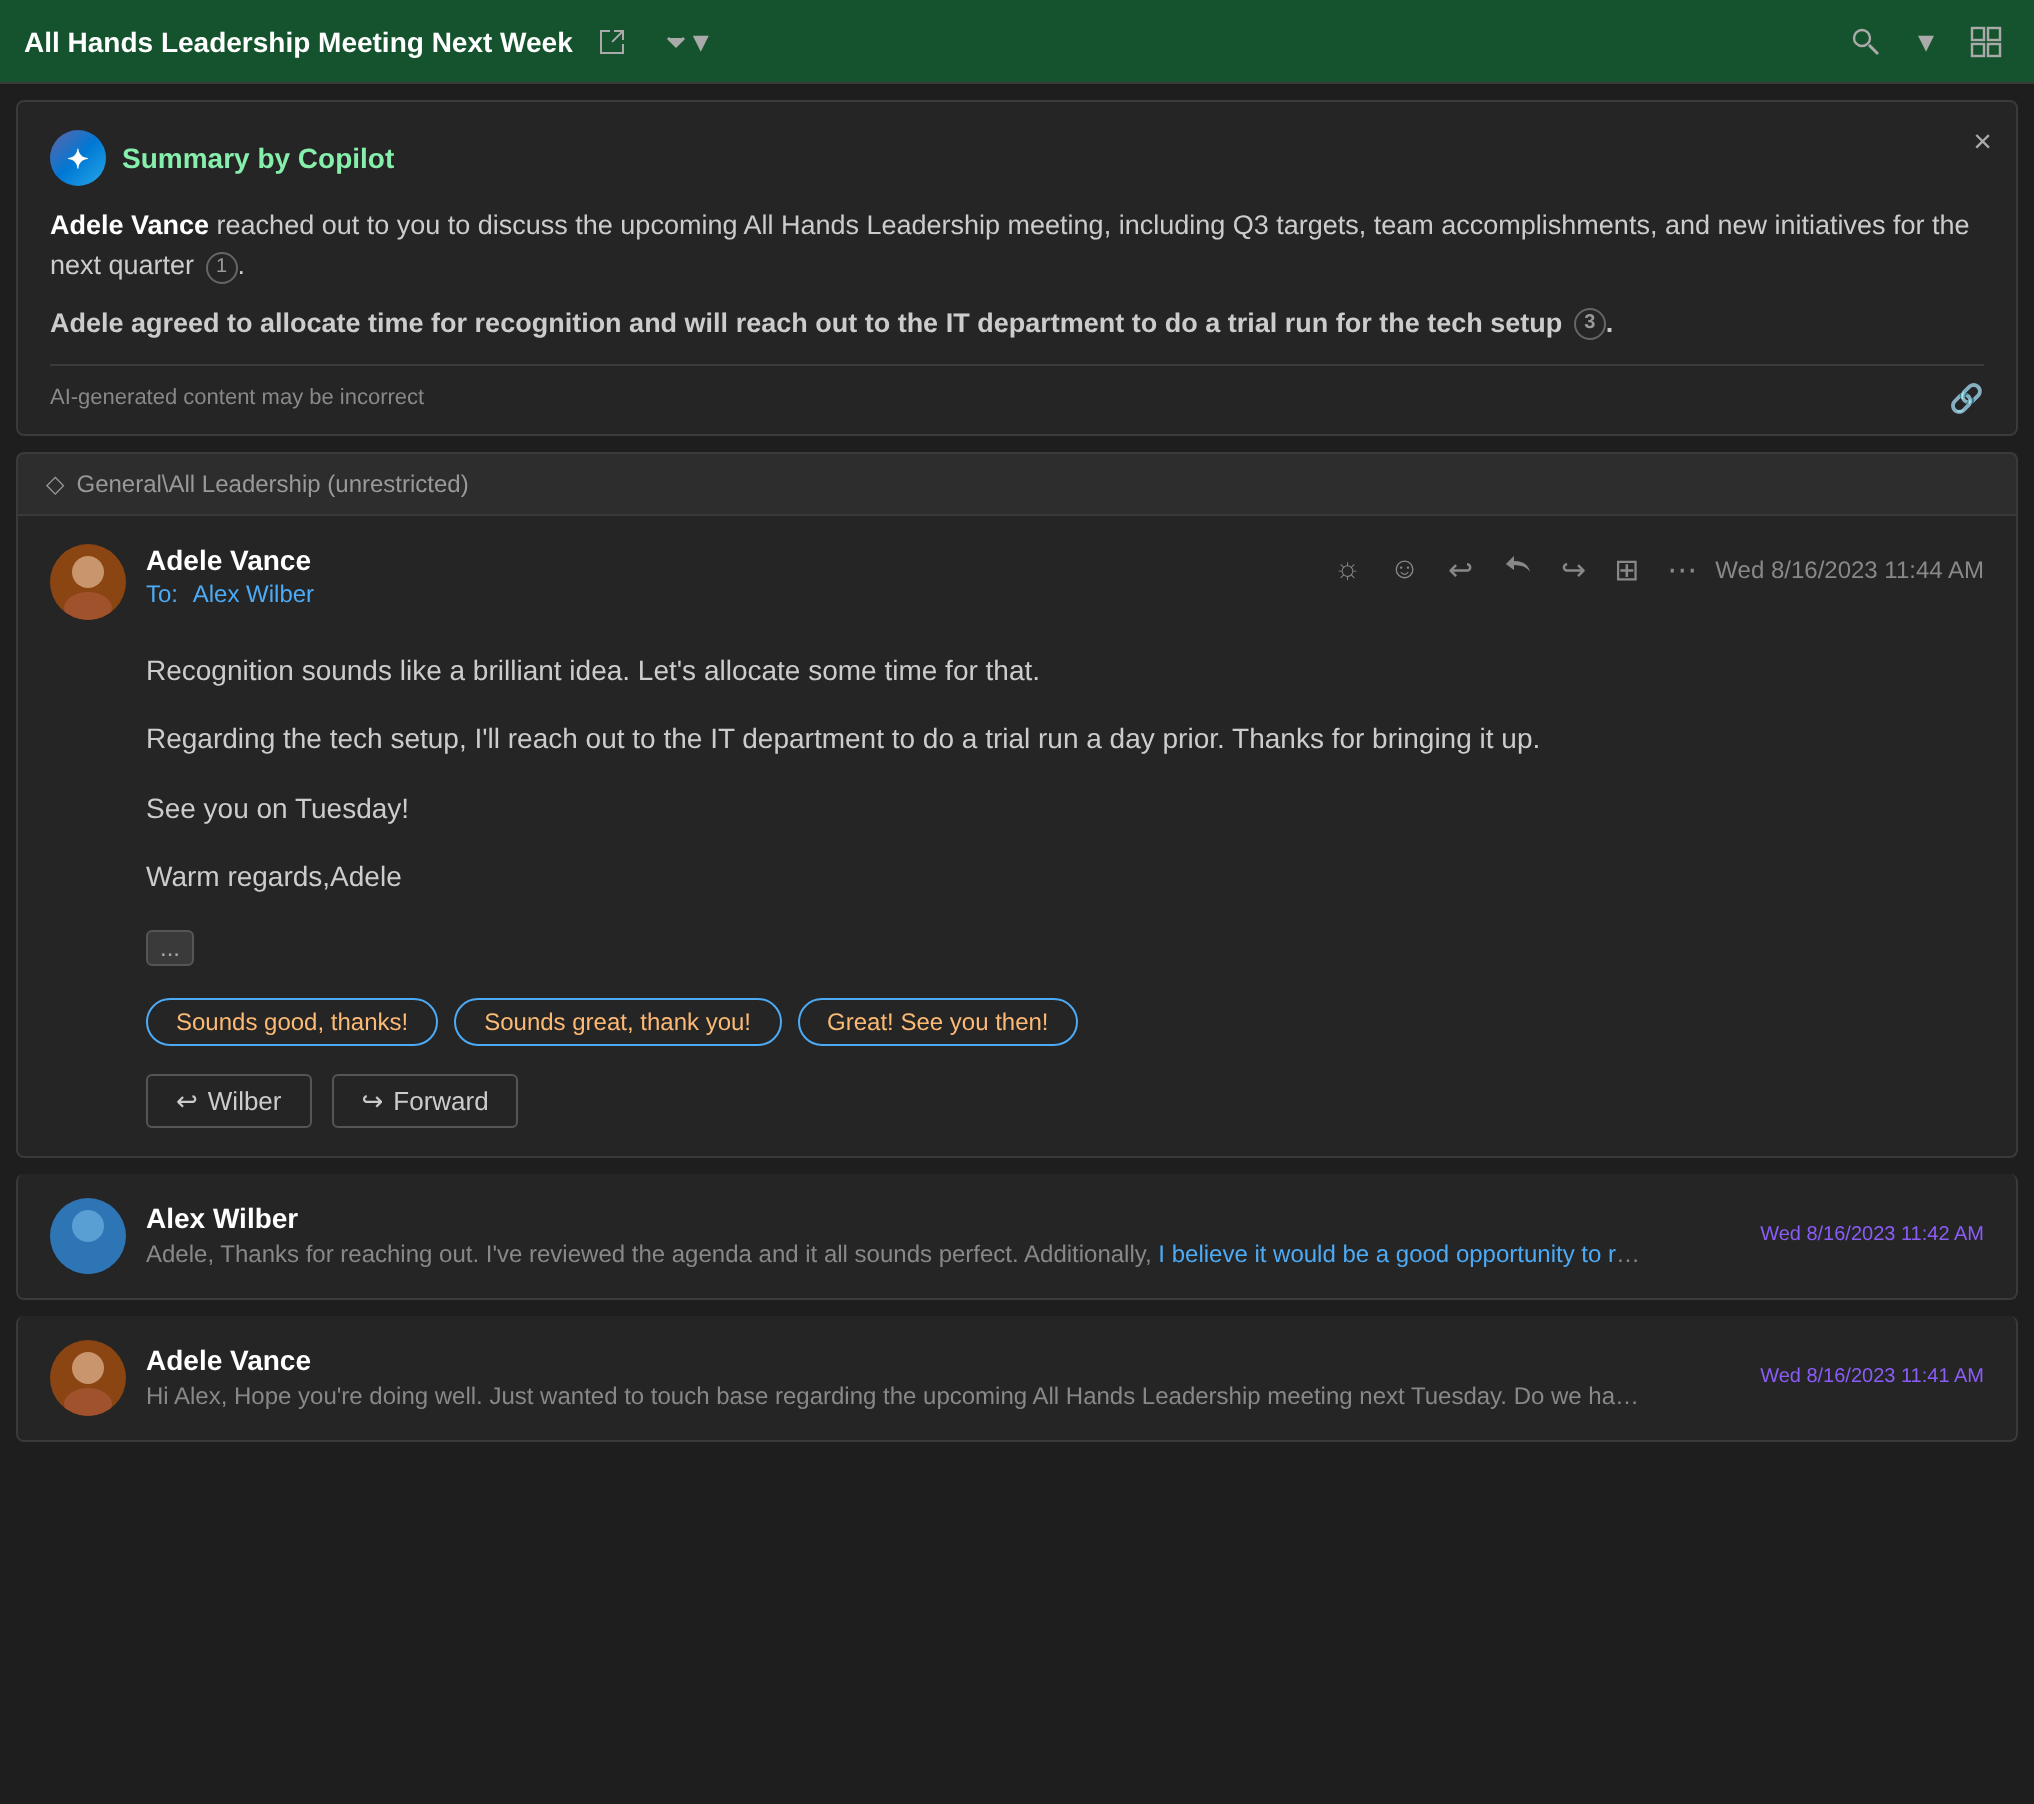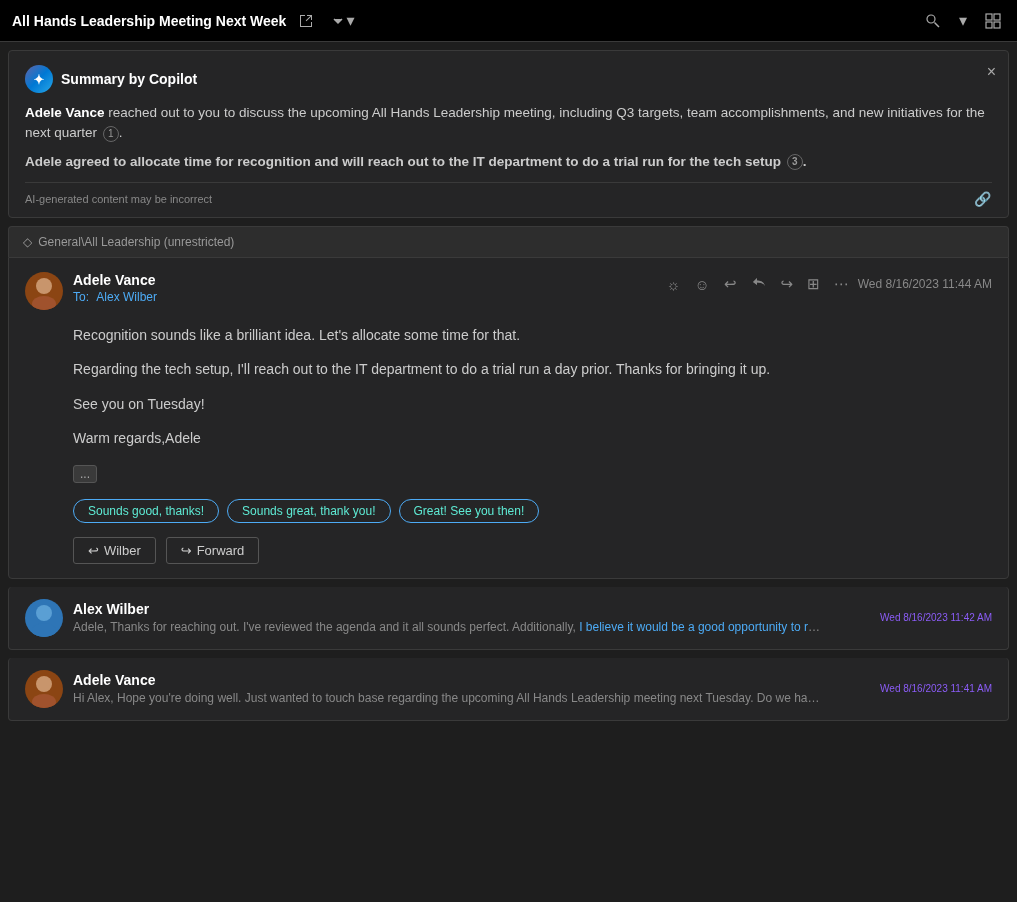--- a/index.html
+++ b/index.html
@@ -7,21 +7,21 @@
       background: #1e1e1e;
       color: #d4d4d4;
       font-family: 'Segoe UI', Arial, sans-serif;
       font-size: 14px;
       width: 1017px;
       min-height: 902px;
     }
 
     
     .top-bar {
-      background: #000000;
+      background: #14532d;
       display: flex;
       align-items: center;
       justify-content: space-between;
       padding: 6px 12px;
       height: 42px;
       border-bottom: 1px solid #3a3a3a;
     }
     .top-bar-left {
       display: flex;
       align-items: center;
@@ -71,21 +71,21 @@
       display: flex;
       align-items: center;
       justify-content: center;
       color: white;
       font-size: 13px;
       font-weight: bold;
     }
     .copilot-title {
       font-size: 14px;
       font-weight: 600;
-      color: #ffffff;
+      color: #86efac;
     }
     .copilot-close {
       position: absolute;
       top: 12px;
       right: 12px;
       background: none;
       border: none;
       color: #aaaaaa;
       cursor: pointer;
       font-size: 16px;
@@ -246,21 +246,21 @@
     
     .quick-replies {
       display: flex;
       gap: 8px;
       margin-top: 14px;
       padding-left: 48px;
     }
     .quick-reply-btn {
       background: none;
       border: 1px solid #4dabf5;
-      color: #5eead4;
+      color: #fdba74;
       border-radius: 12px;
       padding: 4px 14px;
       font-size: 12px;
       cursor: pointer;
     }
 
     
     .email-actions {
       display: flex;
       gap: 10px;

